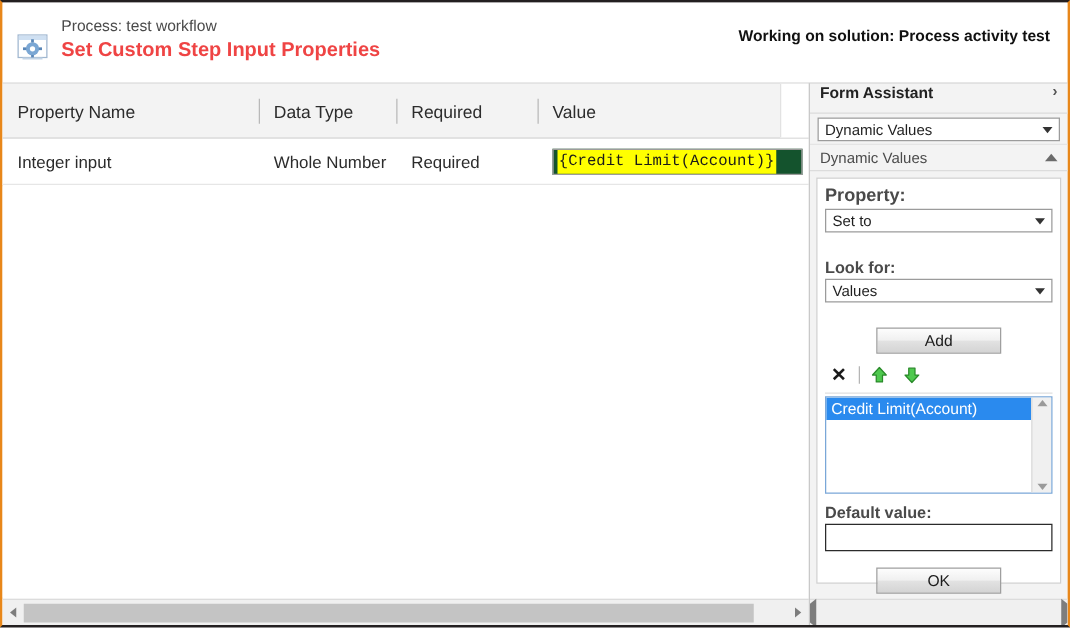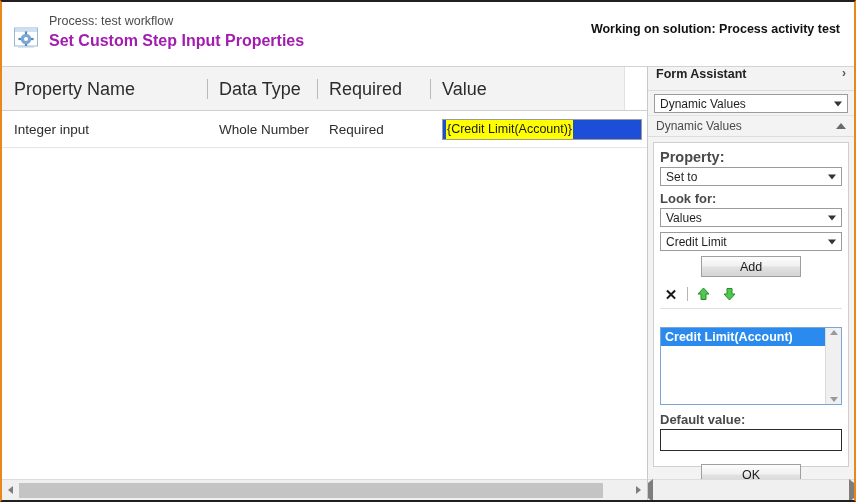--- a/index.html
+++ b/index.html
@@ -53,21 +53,21 @@
   .header-text { line-height: 1.1; }
   .process-line {
     font-size: 12.5px;
     color: #4b4b4b;
     margin-bottom: 3px;
     white-space: nowrap;
   }
   .step-title {
     font-size: 16px;
     font-weight: bold;
-    color: #a21caf;
+    color: #ef4444;
     white-space: nowrap;
   }
   .solution-label {
     position: absolute;
     right: 14px;
     top: 20px;
     font-size: 12.5px;
     font-weight: bold;
     color: #111111;
     white-space: nowrap;
@@ -87,21 +87,21 @@
     position: relative;
     height: 44px;
     background: #f3f3f3;
     border-bottom: 1px solid #d0d0d0;
     display: flex;
     align-items: center;
     box-sizing: border-box;
   }
   .grid-header .col {
     position: relative;
-    font-size: 18px;
+    font-size: 14px;
     color: #2c2c2c;
     height: 44px;
     line-height: 44px;
     box-sizing: border-box;
     padding-left: 12px;
     white-space: nowrap;
   }
   .grid-header .col.sep::before {
     content: "";
     position: absolute;
@@ -139,22 +139,22 @@
   }
   .cell-prop { width: 205px; }
   .cell-type { width: 110px; }
   .cell-req  { width: 113px; }
   .cell-val  { width: 215px; padding-left: 8px; }
 
   .value-input {
     width: 200px;
     height: 21px;
     border: 1px solid #9b9b9b;
-    background: #1d4ed8;
-    font-family: Liberation Sans, sans-serif;
+    background: #14532d;
+    font-family: Liberation Mono, monospace;
     font-size: 12.5px;
     color: #1a1a1a;
     box-sizing: border-box;
     padding: 0 3px;
     display: flex;
     align-items: center;
   }
   .value-token {
     background: #ffff00;
     color: #1a1a1a;
@@ -294,21 +294,21 @@
     position: relative;
   }
   .field-label {
     font-size: 13px;
     font-weight: bold;
     color: #4a4a4a;
     margin-bottom: 2px;
     white-space: nowrap;
   }
   .field-label.big { font-size: 14.5px; }
-  .panel .ui-select { margin-bottom: 5px; }
+  .panel .ui-select { margin-bottom: 20px; }
 
   .btn {
     height: 21px;
     background: linear-gradient(to bottom, #fdfdfd 0%, #f0f0f0 48%, #e2e2e2 52%, #d4d4d4 100%);
     border: 1px solid #9f9f9f;
     font-family: "Liberation Sans", sans-serif;
     font-size: 12.5px;
     color: #1b1b1b;
     display: flex;
     align-items: center;
@@ -337,27 +337,26 @@
   }
   .tool-div {
     width: 1px; height: 14px;
     background: #b5b5b5;
     margin: 0 9px 0 5px;
   }
   .arrow-green { margin-right: 13px; display: flex; }
 
   .listbox {
     position: relative;
-    margin-top: 18px;
+    margin-top: 2px;
     height: 78px;
     border: 1px solid #7aa7d8;
     background: #ffffff;
     box-sizing: border-box;
     overflow: hidden;
-    font-weight: bold;
   }
   .list-item-sel {
     background: #2a8aee;
     color: #ffffff;
     font-size: 12.5px;
     padding: 2px 0 2px 4px;
     margin-right: 16px;
     white-space: nowrap;
   }
   .list-scroll {
@@ -485,24 +484,20 @@
       <div class="ui-select">
         <span>Set to</span>
         <span class="caret"></span>
       </div>
 
       <div class="field-label">Look for:</div>
       <div class="ui-select">
         <span>Values</span>
         <span class="caret"></span>
       </div>
-      <div class="ui-select">
-        <span>Credit Limit</span>
-        <span class="caret"></span>
-      </div>
 
       <div class="btn btn-add">Add</div>
 
       <div class="tool-row">
         <span class="tool-x">✕</span>
         <span class="tool-div"></span>
         <span class="arrow-green">
           <svg width="13" height="14" viewBox="0 0 13 14">
             <path d="M6.5 1 L12 7 L9 7 L9 12.5 L4 12.5 L4 7 L1 7 Z" fill="#4ec94e" stroke="#2a8a2a" stroke-width="1" stroke-linejoin="round"></path>
           </svg>

